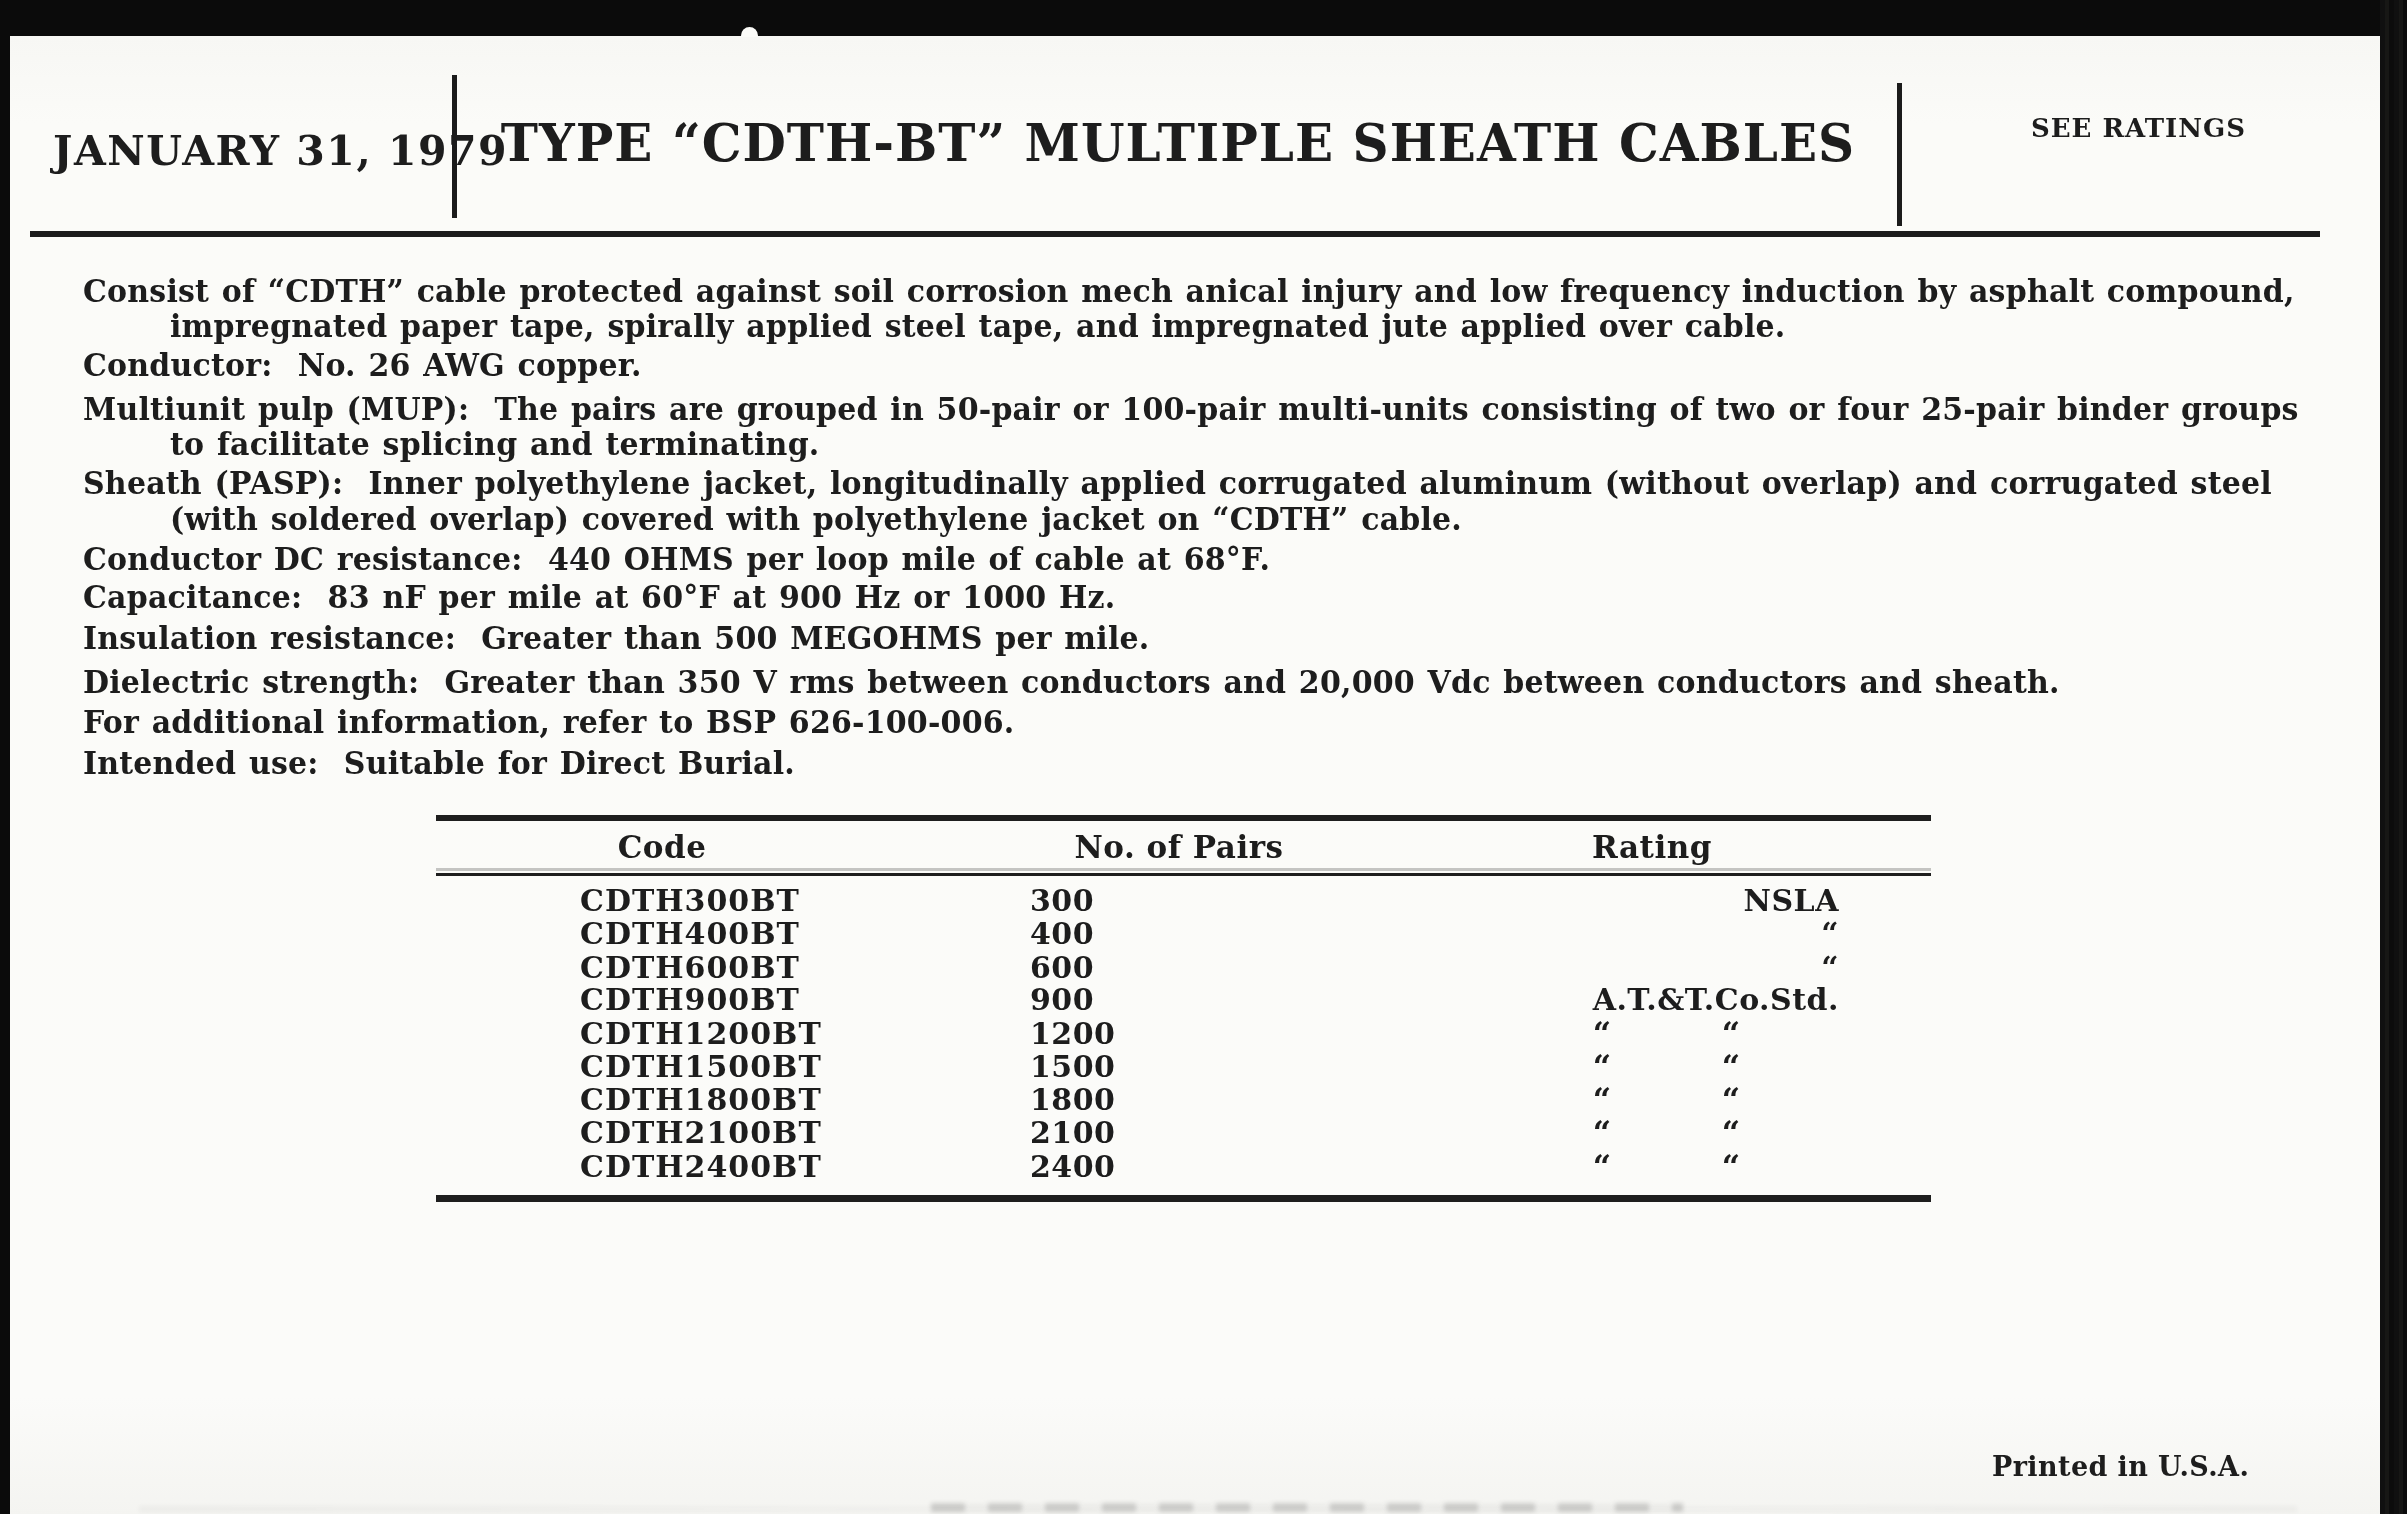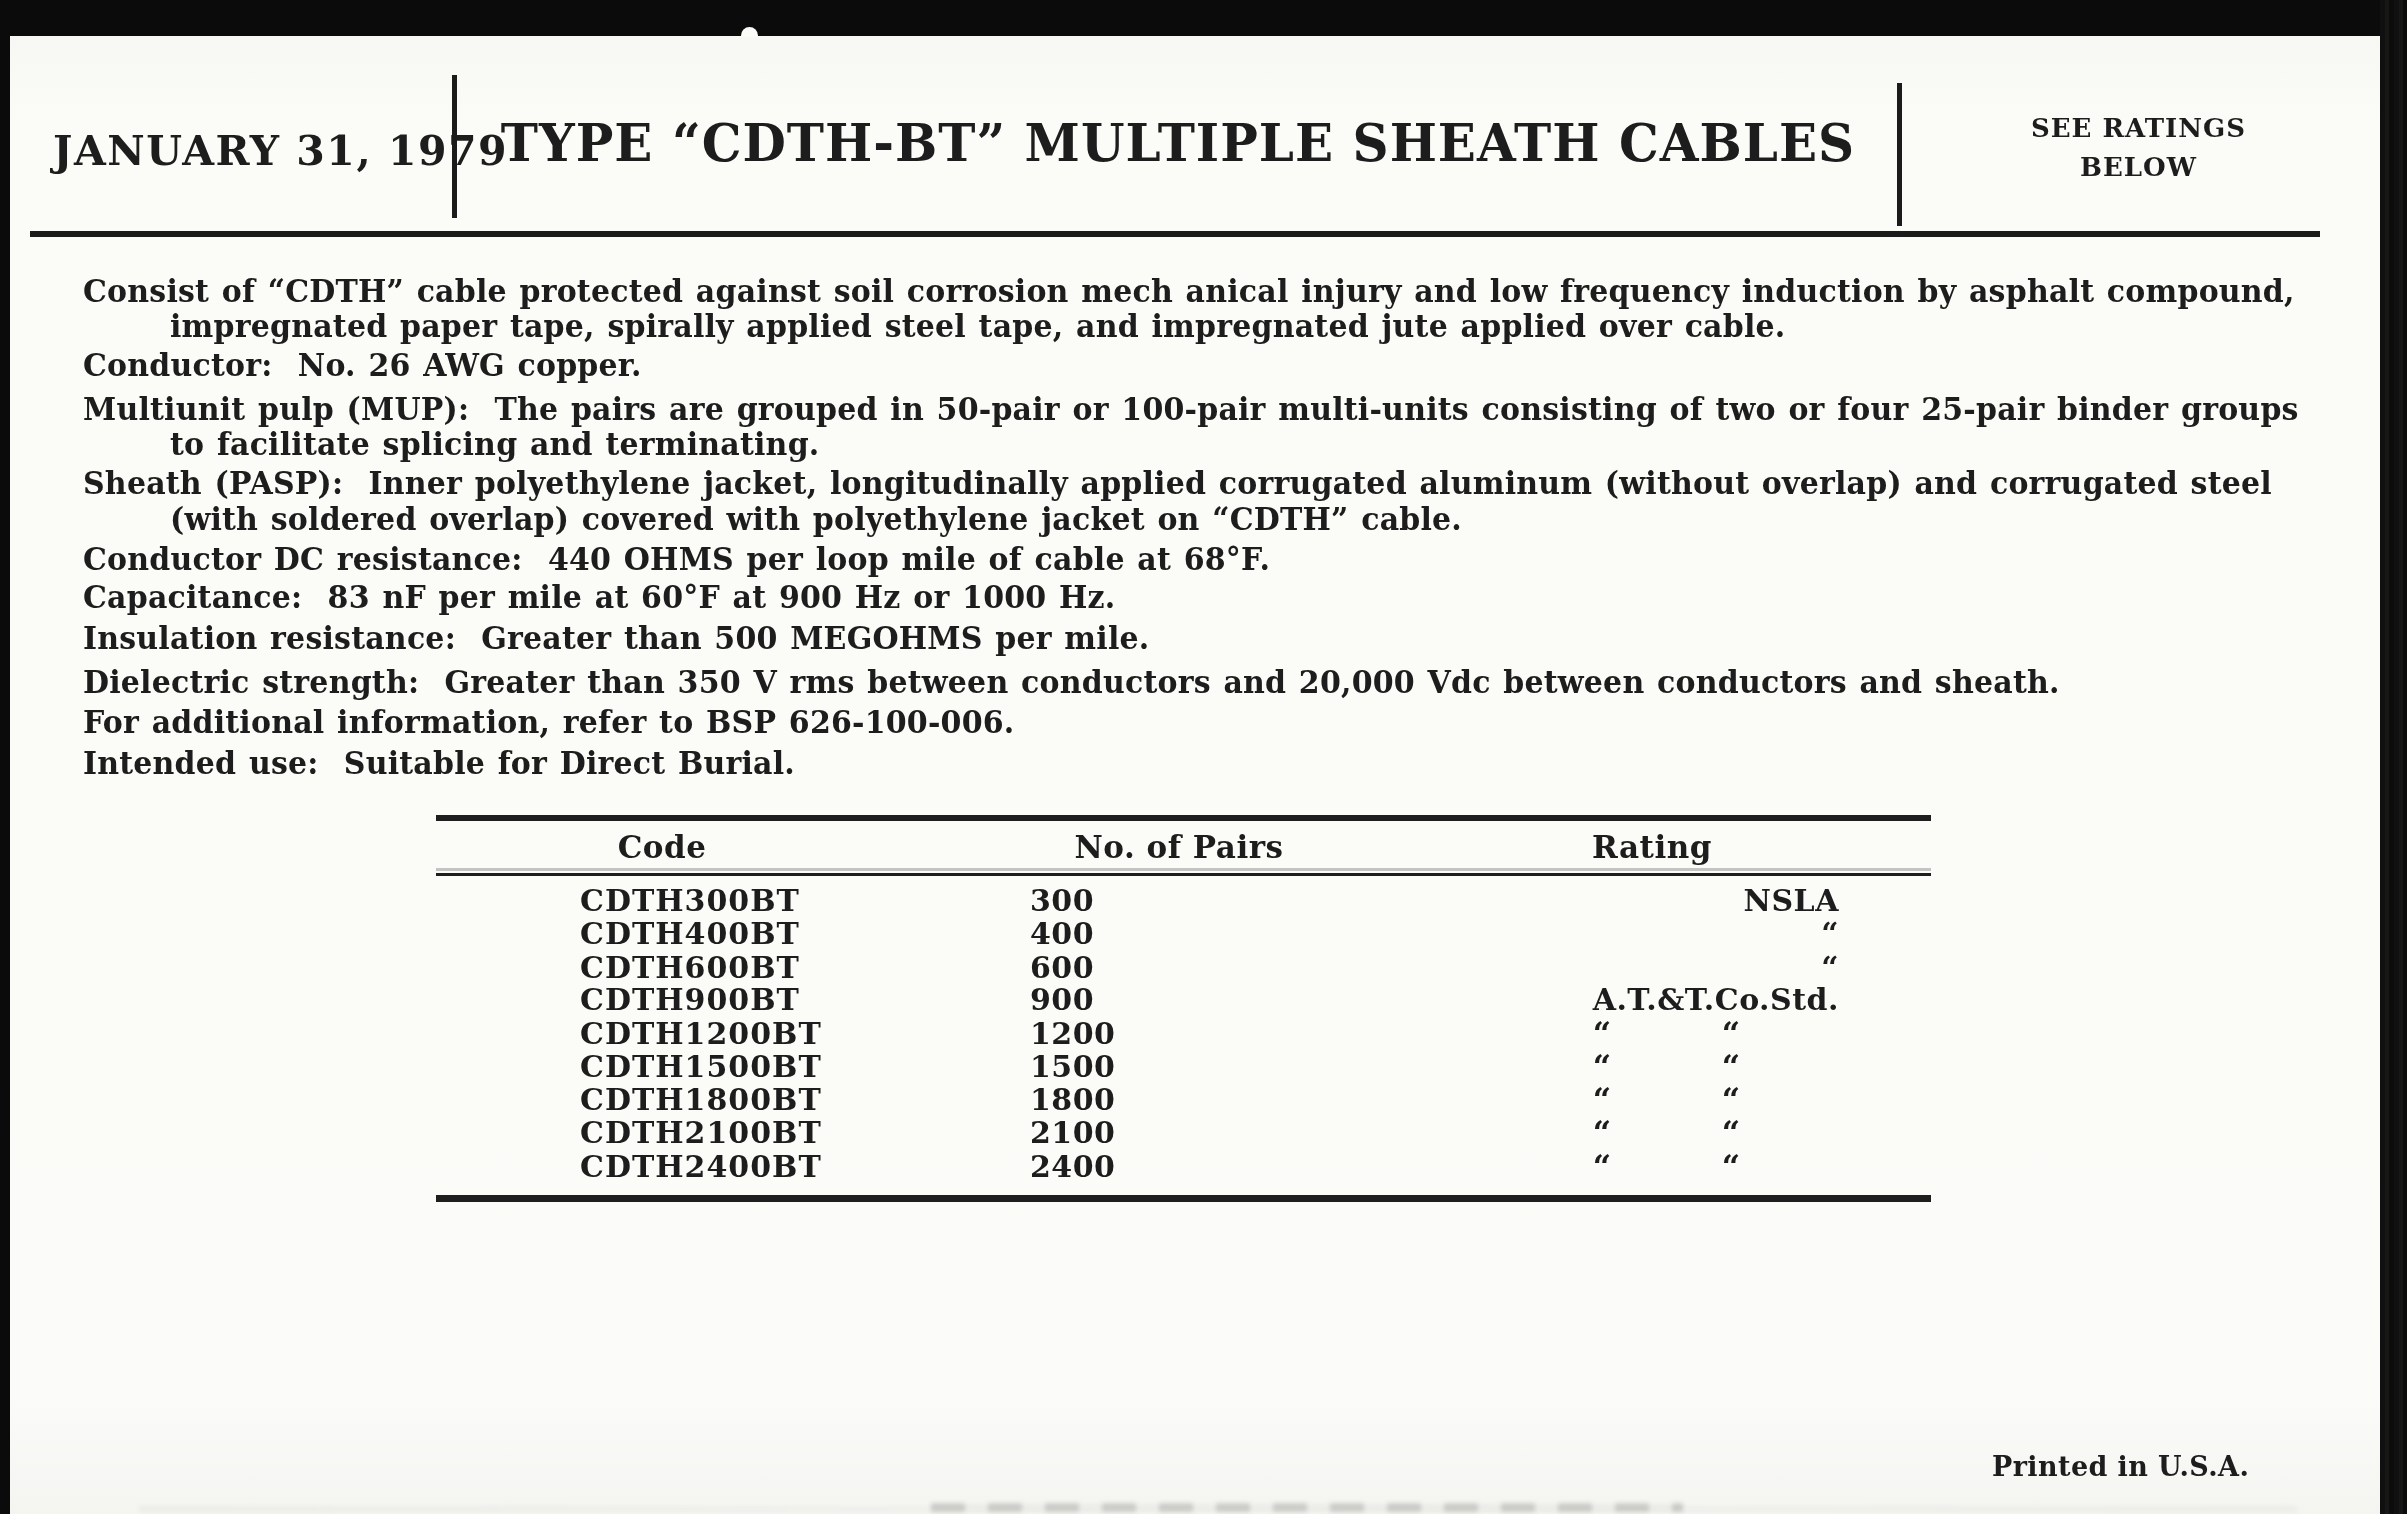--- a/index.html
+++ b/index.html
@@ -71,21 +71,20 @@
   <div class="edge left"></div>
   <div class="edge right"></div>
   <div class="notch"></div>
 
   <div class="hdr-date">JANUARY 31, 1979</div>
   <div class="vrule v1"></div>
   <div class="hdr-title">TYPE “CDTH-BT” MULTIPLE SHEATH CABLES</div>
   <div class="vrule v2"></div>
   <div class="hdr-note">
     <div>SEE RATINGS</div>
-    <div>BELOW</div>
   </div>
   <div class="hrule-header"></div>
 
   <div class="spec-line" style="top:274px">Consist of “CDTH” cable protected against soil corrosion mech anical injury and low frequency induction by asphalt compound,</div>
   <div class="spec-line indent" style="top:309px">impregnated paper tape, spirally applied steel tape, and impregnated jute applied over cable.</div>
   <div class="spec-line" style="top:348px">Conductor:  No. 26 AWG copper.</div>
   <div class="spec-line" style="top:392px">Multiunit pulp (MUP):  The pairs are grouped in 50-pair or 100-pair multi-units consisting of two or four 25-pair binder groups</div>
   <div class="spec-line indent" style="top:427px">to facilitate splicing and terminating.</div>
   <div class="spec-line" style="top:466px">Sheath (PASP):  Inner polyethylene jacket, longitudinally applied corrugated aluminum (without overlap) and corrugated steel</div>
   <div class="spec-line indent" style="top:502px">(with soldered overlap) covered with polyethylene jacket on “CDTH” cable.</div>

